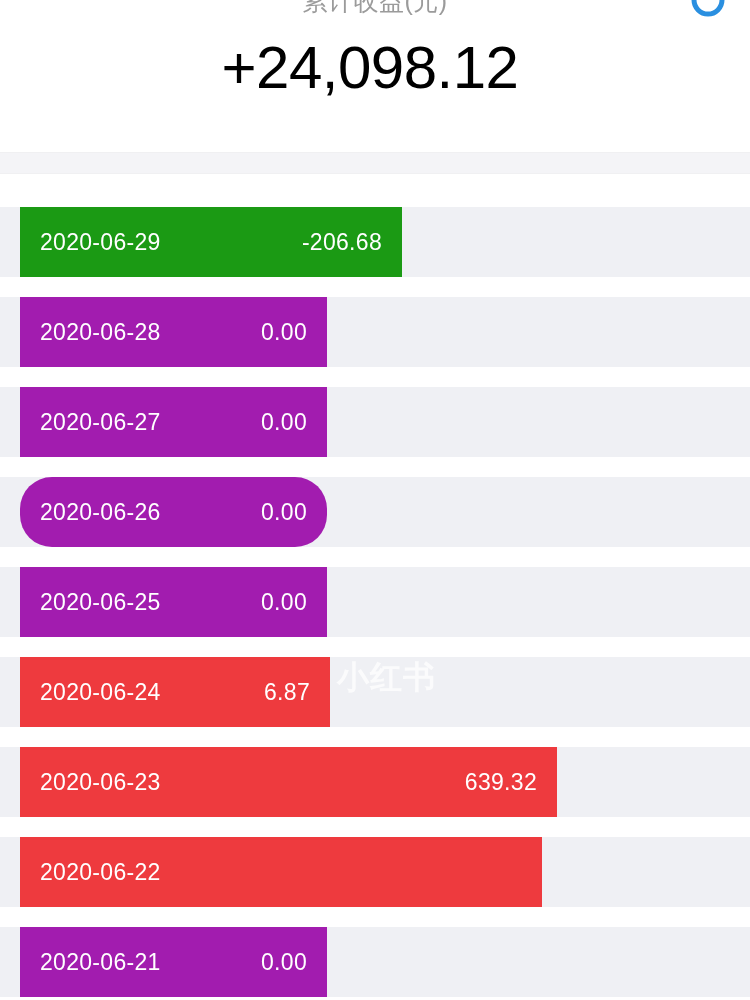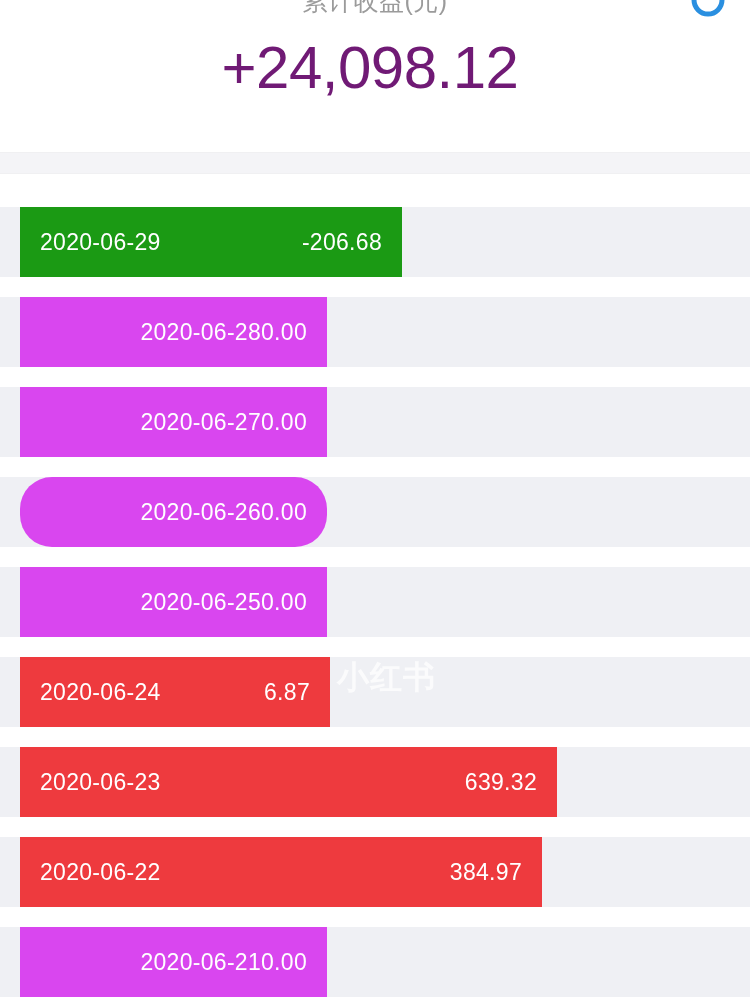--- a/index.html
+++ b/index.html
@@ -44,21 +44,21 @@
   }
 
   .summary-amount {
     position: absolute;
     left: 0;
     right: 10px;
     top: 32px;
     font-size: 60px;
     line-height: 72px;
     font-weight: 500;
-    color: #701a75;
+    color: #000000;
     letter-spacing: -0.5px;
     white-space: nowrap;
   }
 
   .refresh-icon {
     position: absolute;
     right: 20px;
     top: -22px;
     width: 44px;
     height: 44px;
@@ -107,21 +107,21 @@
     justify-content: space-between;
     padding: 0 20px;
     color: #ffffff;
     font-size: 23px;
     line-height: 70px;
     letter-spacing: 0.3px;
     white-space: nowrap;
   }
 
   .row-bar.neg  { background: #1b9a14; }
-  .row-bar.zero { background: #d946ef; justify-content: flex-end; }
+  .row-bar.zero { background: #a21caf; }
   .row-bar.pos  { background: #ee3a3e; text-align: right; }
 
   .row-date  { font-weight: 400; }
   .row-value { font-weight: 400; }
 
   
   .watermark {
     position: absolute;
     left: 337px;
     top: 483px;
@@ -201,21 +201,20 @@
           <div class="row-track"></div>
           <div class="row-bar pos" style="width: 537px;">
             <span class="row-date">2020-06-23</span>
             <span class="row-value">639.32</span>
           </div>
         </div>
         <div class="row">
           <div class="row-track"></div>
           <div class="row-bar pos" style="width: 522px;">
             <span class="row-date">2020-06-22</span>
-            <span class="row-value">384.97</span>
           </div>
         </div>
         <div class="row">
           <div class="row-track"></div>
           <div class="row-bar zero" style="width: 307px;">
             <span class="row-date">2020-06-21</span>
             <span class="row-value">0.00</span>
           </div>
         </div>
       </div>

